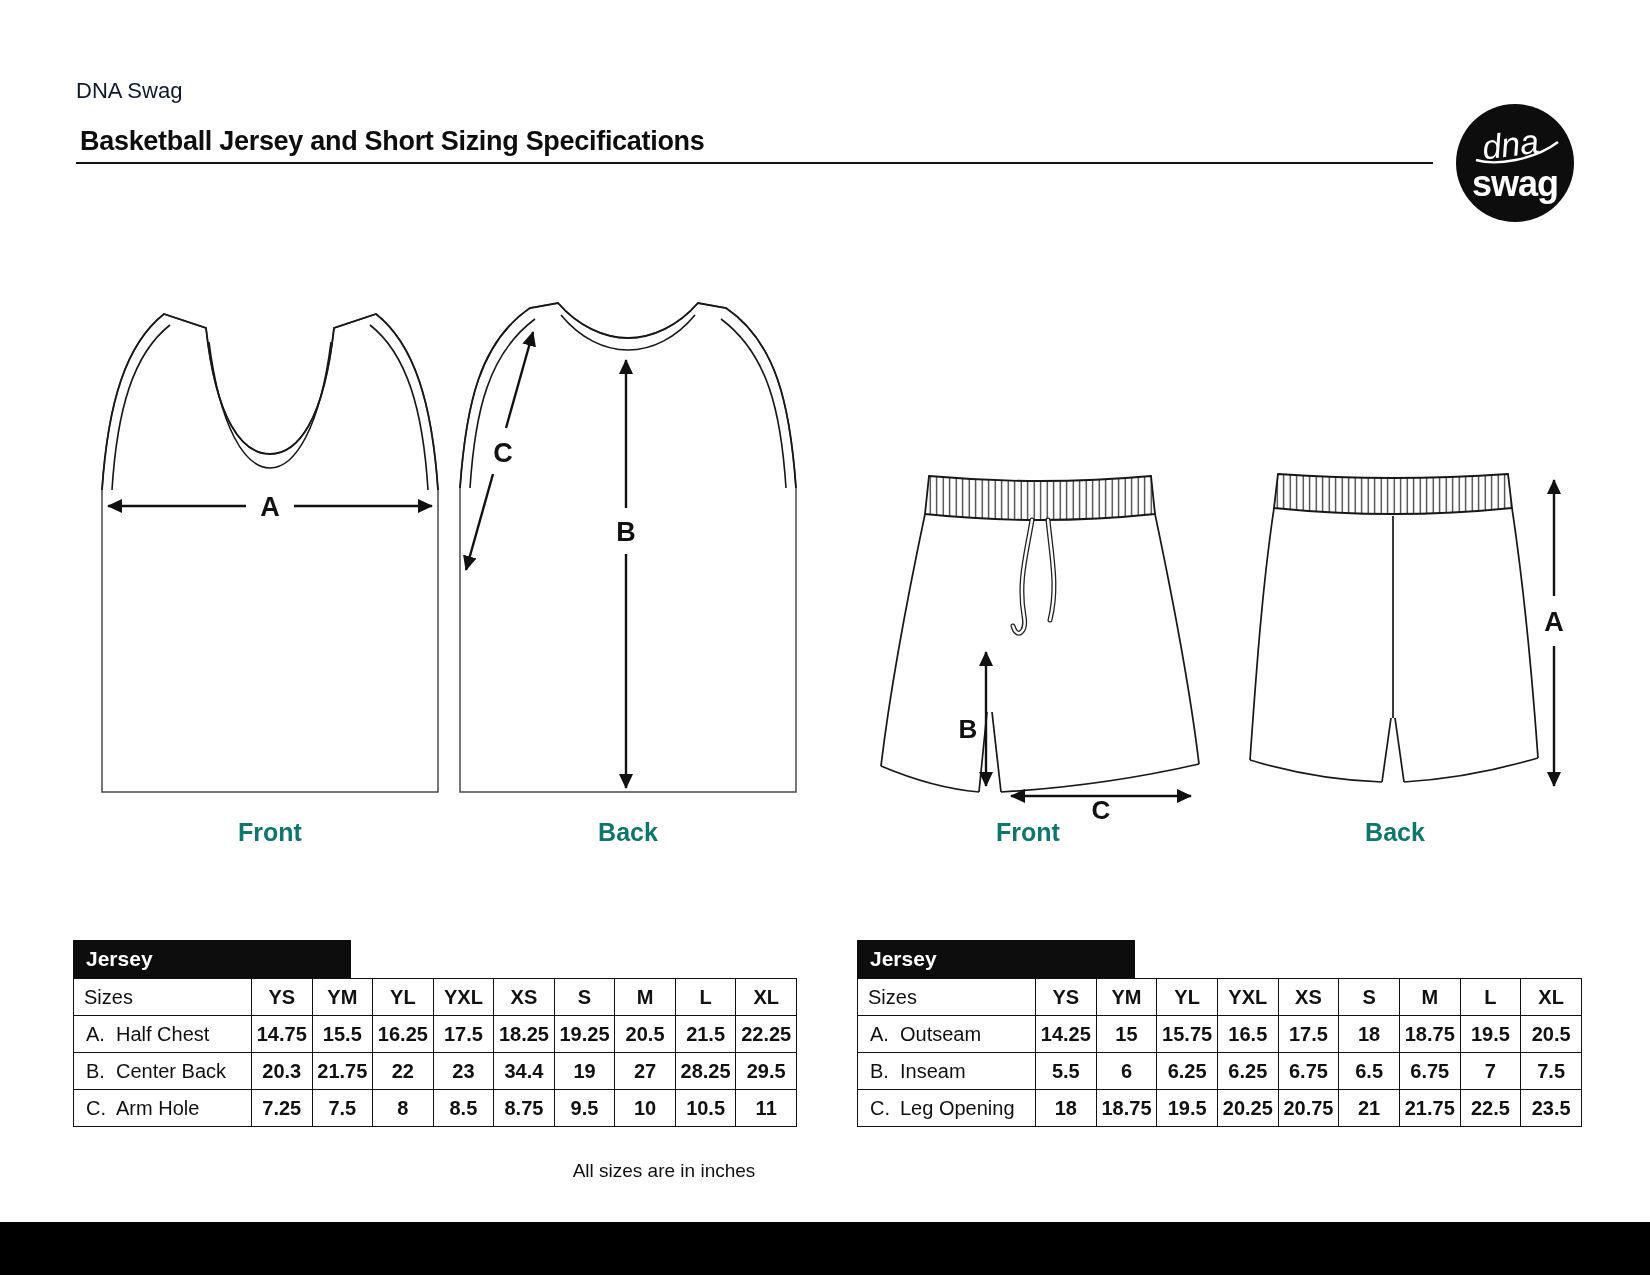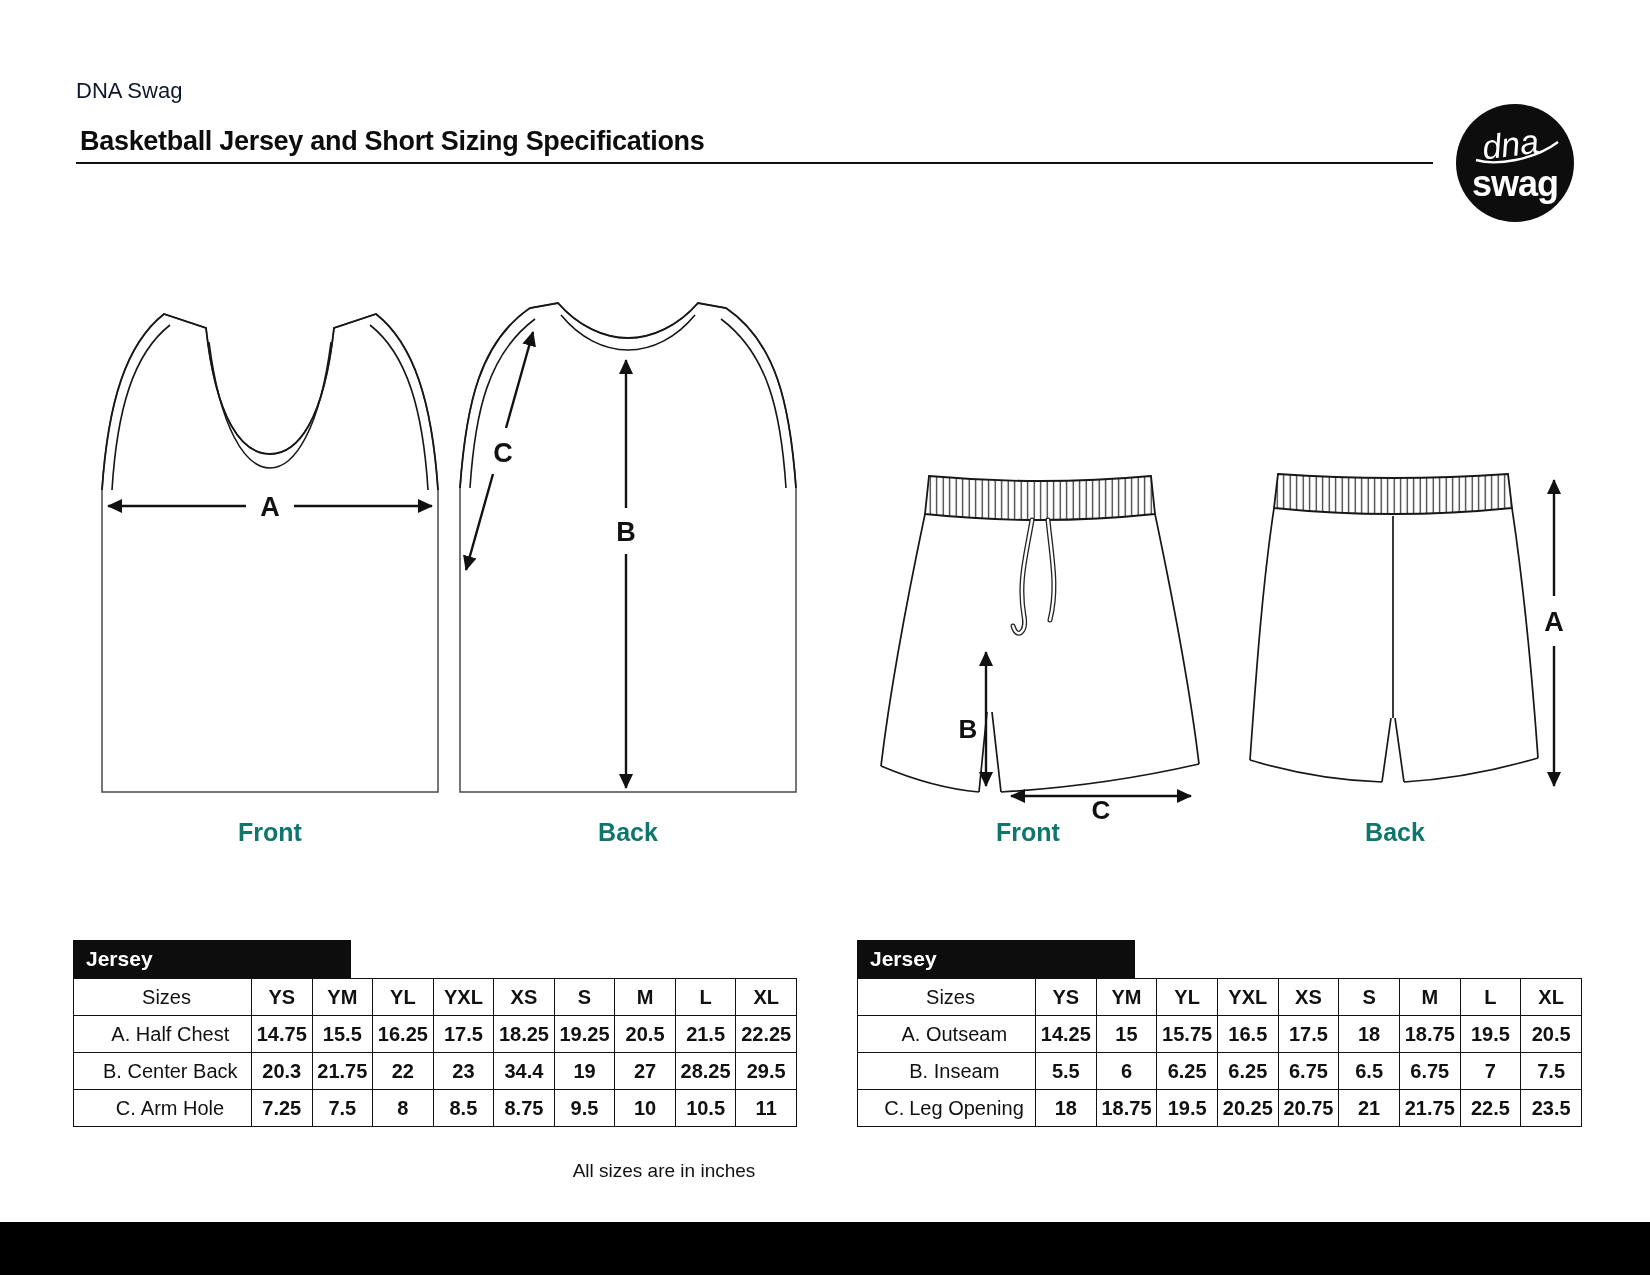--- a/index.html
+++ b/index.html
@@ -21,21 +21,21 @@
   .size-table-wrap { position:absolute; top:940px; }
   .tab {
     width:278px; height:38px; background:#0d0d0d; color:#fff;
     font-size:21px; font-weight:700; line-height:38px; padding-left:13px;
   }
   table.size-table { border-collapse:collapse; table-layout:fixed; background:#fff; }
   table.size-table th, table.size-table td {
     border:1.6px solid #111; height:37px; font-size:20px; text-align:center;
     padding:0 2px; overflow:hidden; white-space:nowrap;
   }
-  table.size-table .label-col { width:178px; text-align:center; }
+  table.size-table .label-col { width:178px; text-align:left; }
   table.size-table thead th.label-col { font-weight:400; padding-left:10px; }
   table.size-table thead th { font-weight:700; }
   table.size-table td { font-weight:700; }
   table.size-table td.label-col { font-weight:400; }
   .row-key { display:inline-block; width:40px; padding-left:10px; }
   
   .size-note { position:absolute; left:0; top:1160px; width:1328px; text-align:center; font-size:19px; color:#111; }
   .bottom-bar { position:absolute; left:0; top:1222px; width:1650px; height:53px; background:#000; }
   svg text { font-family:"Liberation Sans","DejaVu Sans",sans-serif; }
 </style>

